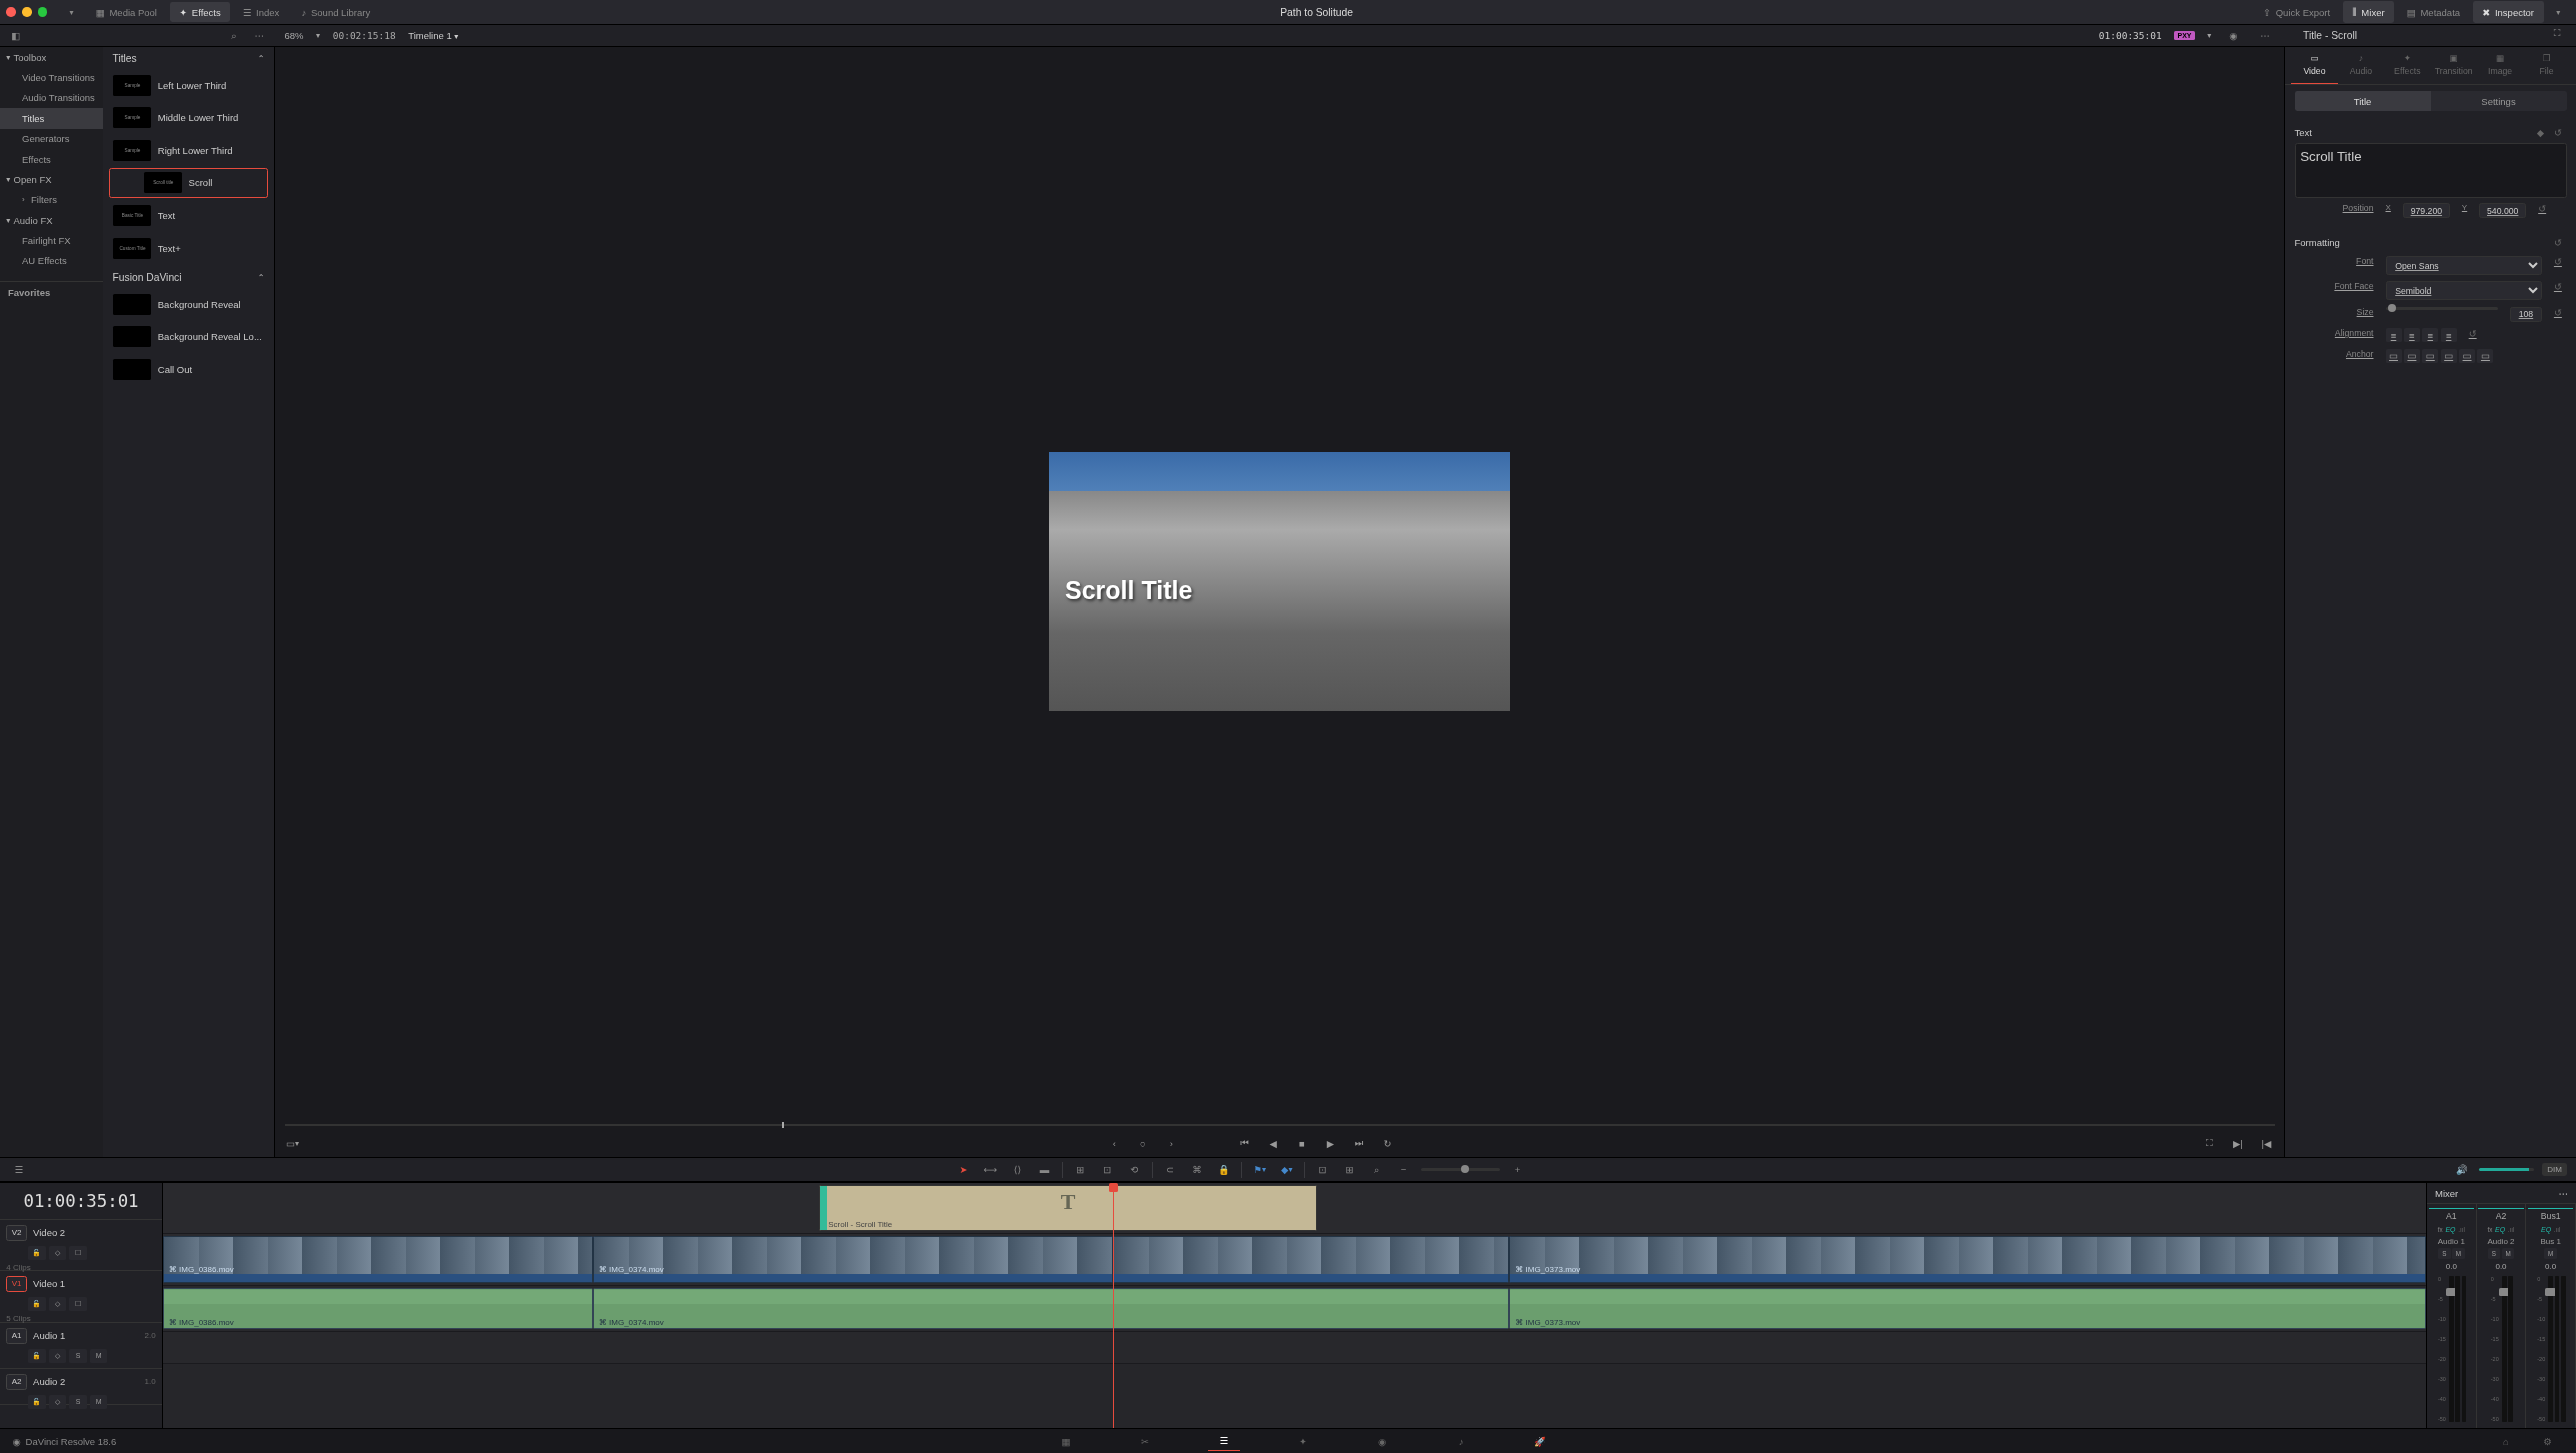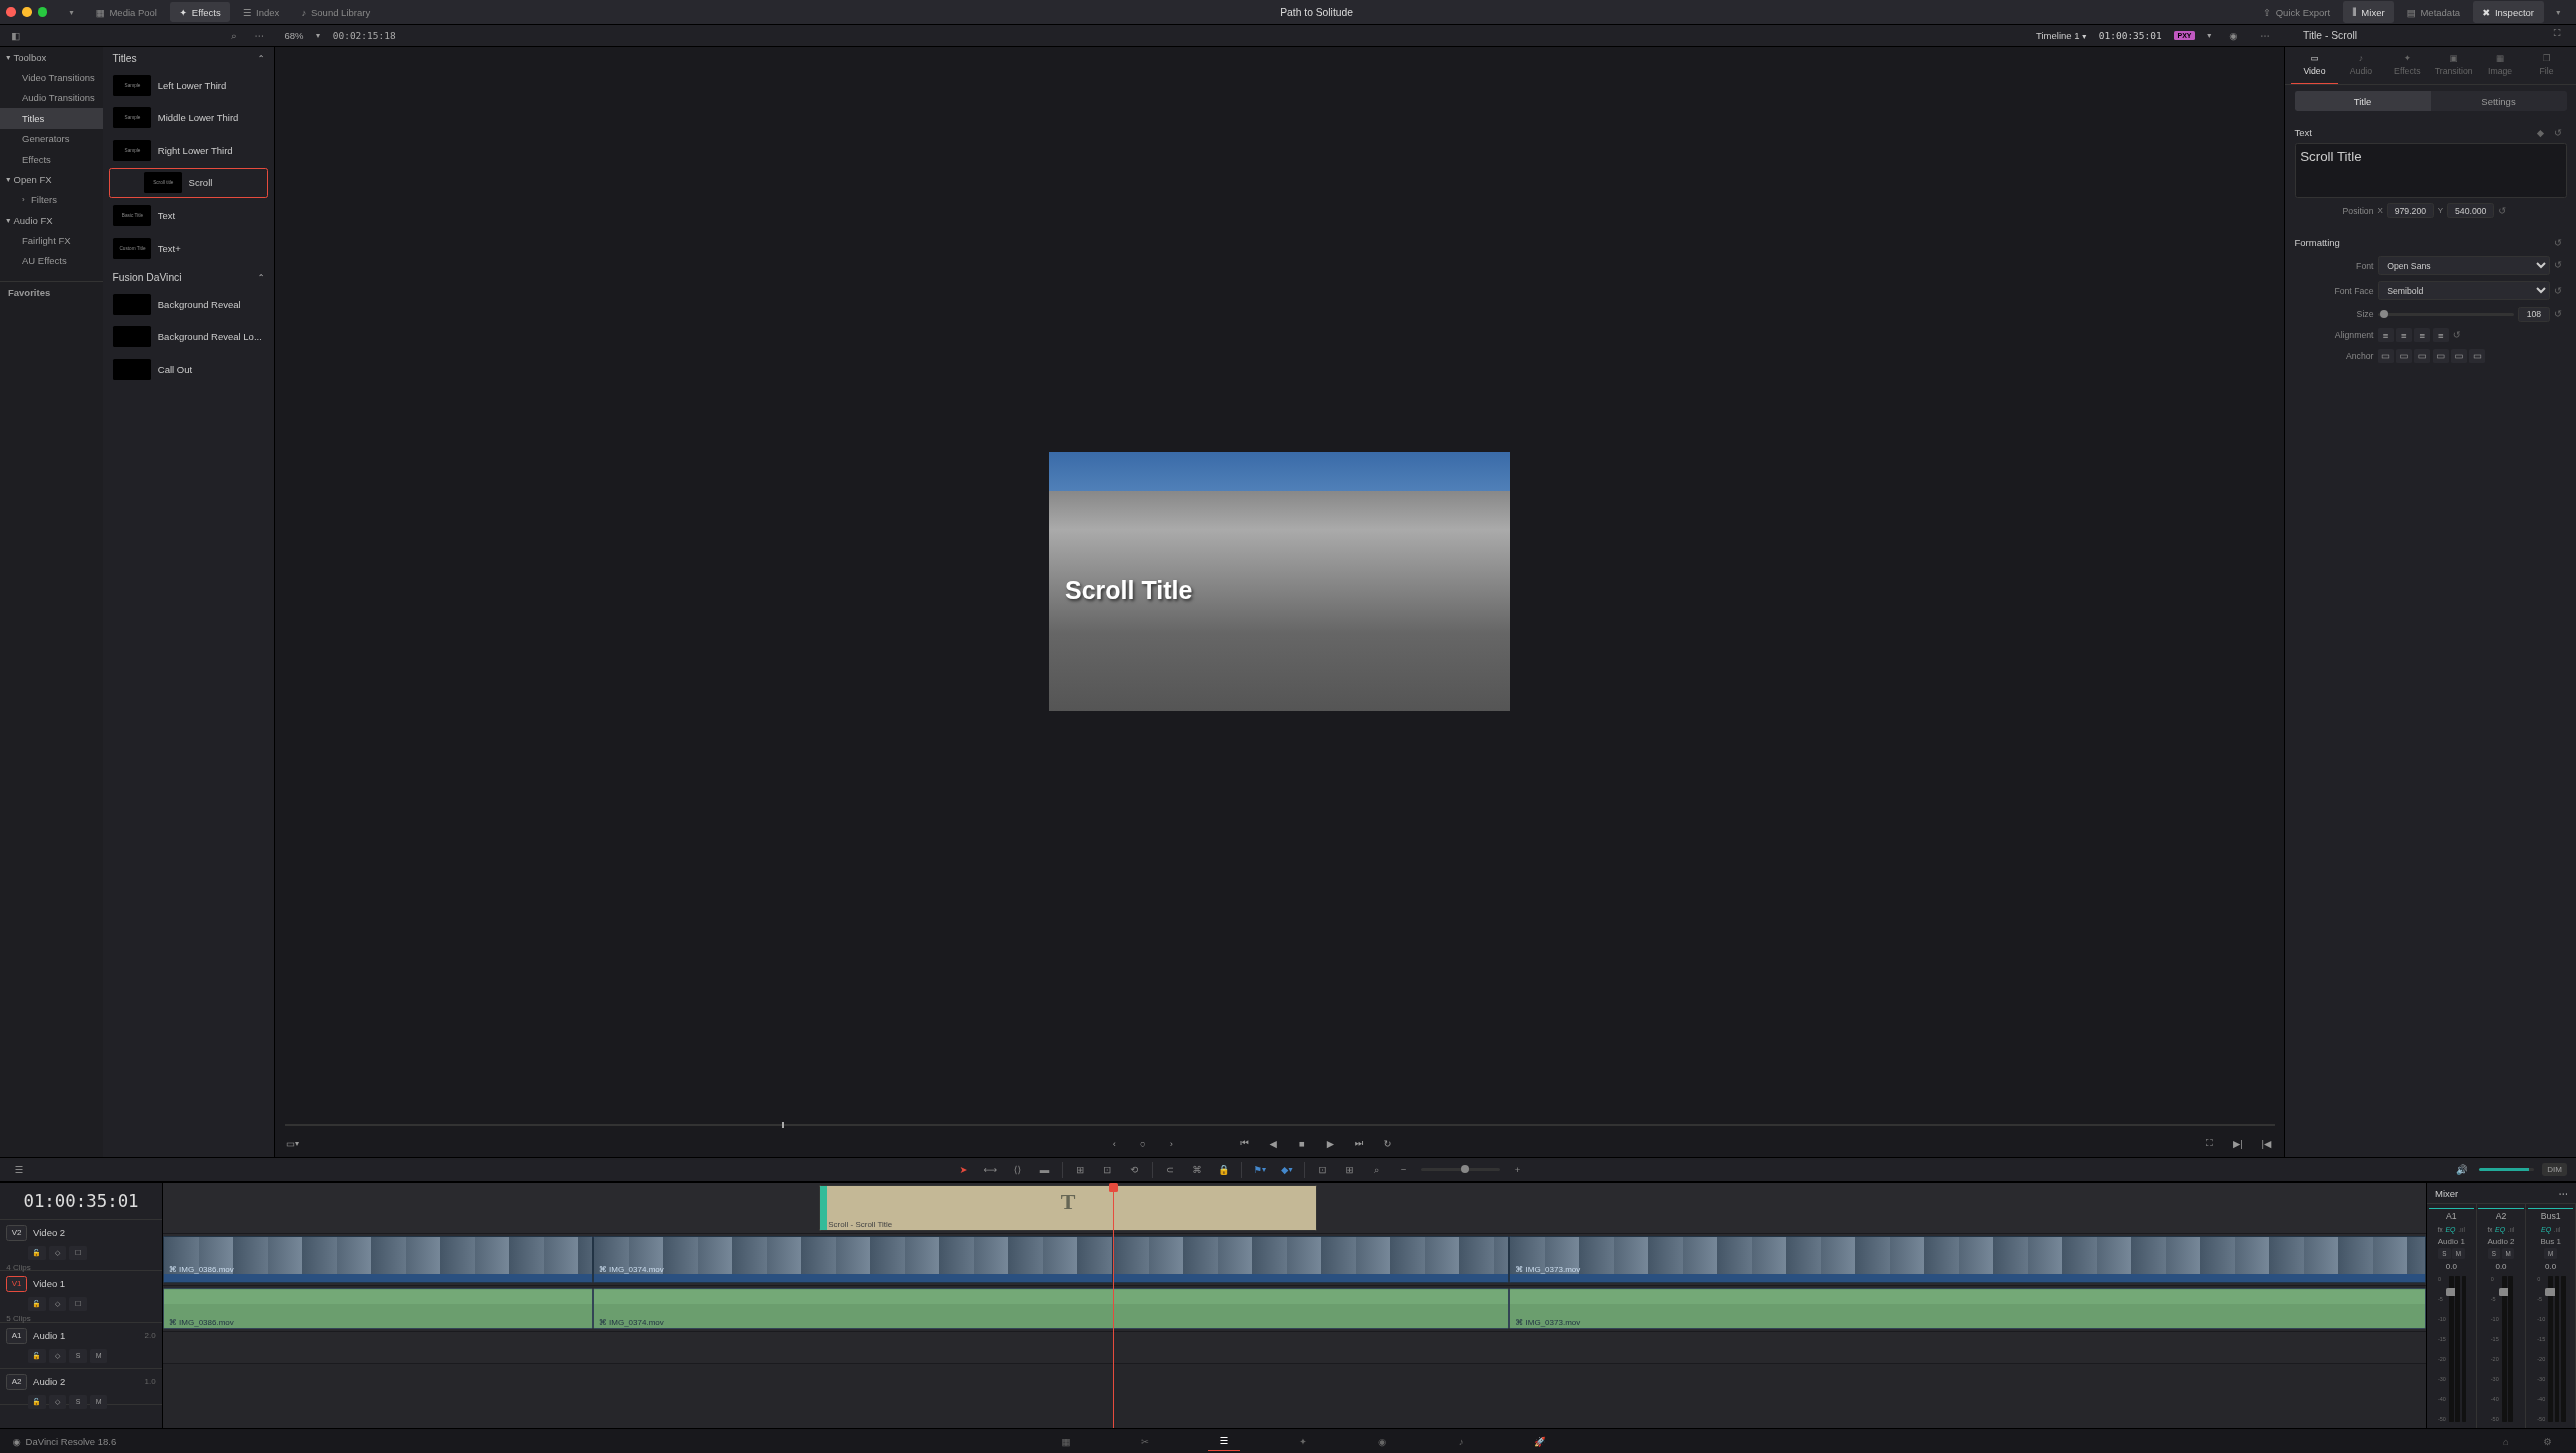--- a/index.html
+++ b/index.html
@@ -18,21 +18,21 @@
 .app-title { flex: 1; text-align: center; color: #ddd; font-size: 10.3px; }
 .menu-right { display: flex; gap: 3.2px; }
 
 
 .secbar { height: 22px; background: #212126; display: flex; align-items: center; border-bottom: 0.8px solid #000; }
 .secbar-left { width: 275px; display: flex; align-items: center; padding: 0 6.3px; gap: 6.3px; }
 .secbar-center { flex: 1; display: flex; align-items: center; padding: 0 9.5px; gap: 12.6px; }
 .secbar-right { width: 292px; display: flex; padding: 0 9.5px; }
 .zoom-pct { color: #aaa; }
 .timecode-small { color: #aaa; font-family: monospace; }
-.timeline-name { flex: 1; text-align: right; color: #ccc; }
+.timeline-name { flex: 1; text-align: left; color: #ccc; }
 .tc-right { color: #ccc; font-family: monospace; }
 
 
 .main { flex: 1; display: flex; min-height: 0; }
 .panel-left { width: 275px; background: #212126; display: flex; border-right: 0.8px solid #000; }
 .panel-center { flex: 1; background: #1a1a1e; display: flex; flex-direction: column; }
 .panel-right { width: 292px; background: #212126; border-left: 0.8px solid #000; display: flex; flex-direction: column; }
 
 
 .toolbox-tree { width: 103px; background: #1e1e22; overflow-y: auto; }
@@ -66,21 +66,21 @@
 .insp-tab { flex: 1; padding: 6.3px 3.2px; text-align: center; cursor: pointer; color: #666; font-size: 8.7px; display: flex; flex-direction: column; align-items: center; gap: 3.2px; }
 .insp-tab.active { color: #ddd; border-bottom: 1.6px solid #e64b3d; }
 .insp-subtabs { display: flex; margin: 6.3px 9.5px; align-items: flex-end; }
 .insp-subtab { flex: 1; padding: 4.7px; text-align: center; cursor: pointer; background: #2a2a30; color: #999; border-radius: 2.4px; }
 .insp-subtab.active { background: #3a3a40; color: #ddd; }
 .insp-subtab:first-child { border-radius: 2.4px 0 0 2.4px; }
 .insp-subtab:last-child { border-radius: 0 2.4px 2.4px 0; }
 .insp-section { padding: 6.3px 9.5px; }
 .insp-sec-header { display: flex; justify-content: space-between; color: #ccc; padding: 3.2px 0; }
 .insp-textarea { width: 100%; height: 55px; background: #18181c; border: 0.8px solid #333; color: #ccc; padding: 4.7px; resize: none; border-radius: 2.4px; }
-.insp-row { display: flex; align-items: center; gap: 4px; padding: 3.2px 0; }
+.insp-row { display: flex; gap: 12px; padding: 3.2px 0; text-decoration: underline; }
 .insp-label { width: 79px; text-align: right; color: #888; font-size: 8.7px; }
 .insp-select { flex: 1; background: #2a2a30; border: 0.8px solid #333; color: #ccc; padding: 2.4px 4.7px; border-radius: 2.4px; font-size: 8.7px; }
 .insp-num { width: 47px; background: #2a2a30; border: 0.8px solid #333; color: #ccc; padding: 1.6px 3.2px; text-align: center; border-radius: 2.4px; font-size: 8.7px; }
 .insp-slider { flex: 1; height: 3.2px; background: #333; border-radius: 1.6px; position: relative; }
 .insp-slider-dot { position: absolute; left: 2%; top: -2.4px; width: 8px; height: 8px; background: #888; border-radius: 50%; }
 .insp-align-btns { display: flex; gap: 2.4px; }
 .insp-align-btn { width: 16px; height: 14px; background: #2a2a30; border-radius: 1.6px; cursor: pointer; display: flex; align-items: center; justify-content: center; }
 .insp-reset { width: 12.6px; height: 12.6px; color: #666; cursor: pointer; }
 
 

